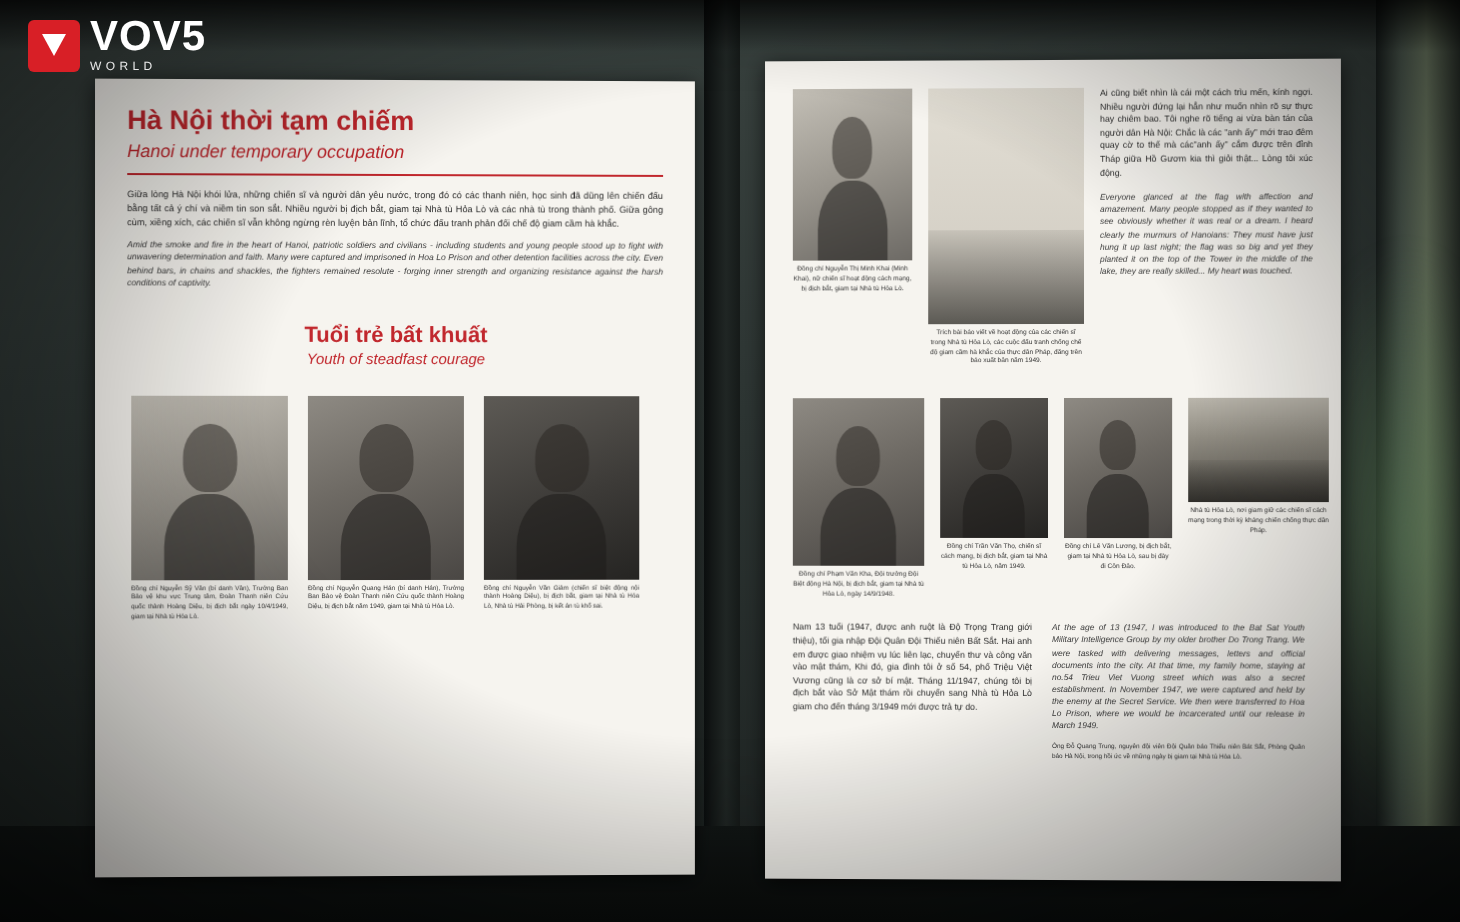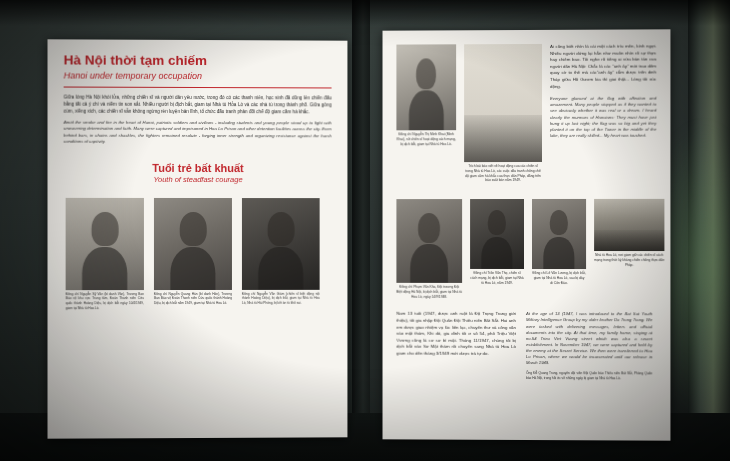--- a/index.html
+++ b/index.html
@@ -335,13 +335,20 @@
       </div>
       <div style="width:126px;">
         <div class="col-text-en">At the age of 13 (1947, I was introduced to the Bat Sat Youth Military Intelligence Group by my older brother Do Trong Trang. We were tasked with delivering messages, letters and official documents into the city. At that time, my family home, staying at no.54 Trieu Viet Vuong street which was also a secret establishment. In November 1947, we were captured and held by the enemy at the Secret Service. We then were transferred to Hoa Lo Prison, where we would be incarcerated until our release in March 1949.</div>
         <div class="caption-l" style="margin-top:5px;">Ông Đỗ Quang Trung, nguyên đội viên Đội Quân báo Thiếu niên Bát Sắt, Phòng Quân báo Hà Nội, trong hồi ức về những ngày bị giam tại Nhà tù Hỏa Lò.</div>
       </div>
     </div>
   </div>
 
   <div class="vignette"></div>
 
+  <div class="logo">
+    <div class="logo-mark"></div>
+    <div>
+      <div class="logo-text">VOV5</div>
+      <div class="logo-sub">WORLD</div>
+    </div>
+  </div>
 </div>
 
 </body></html>

